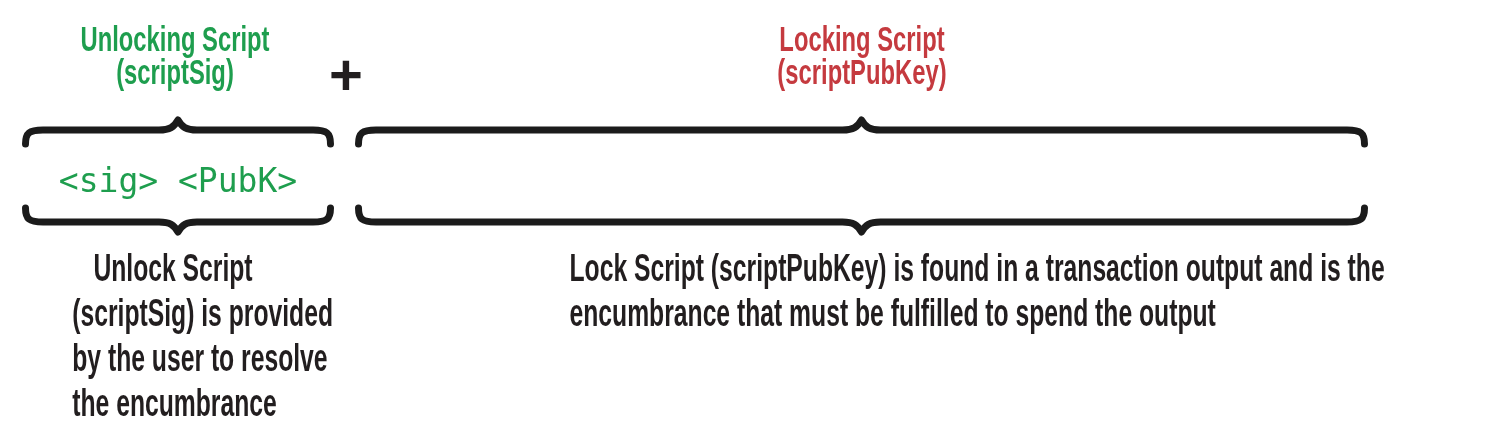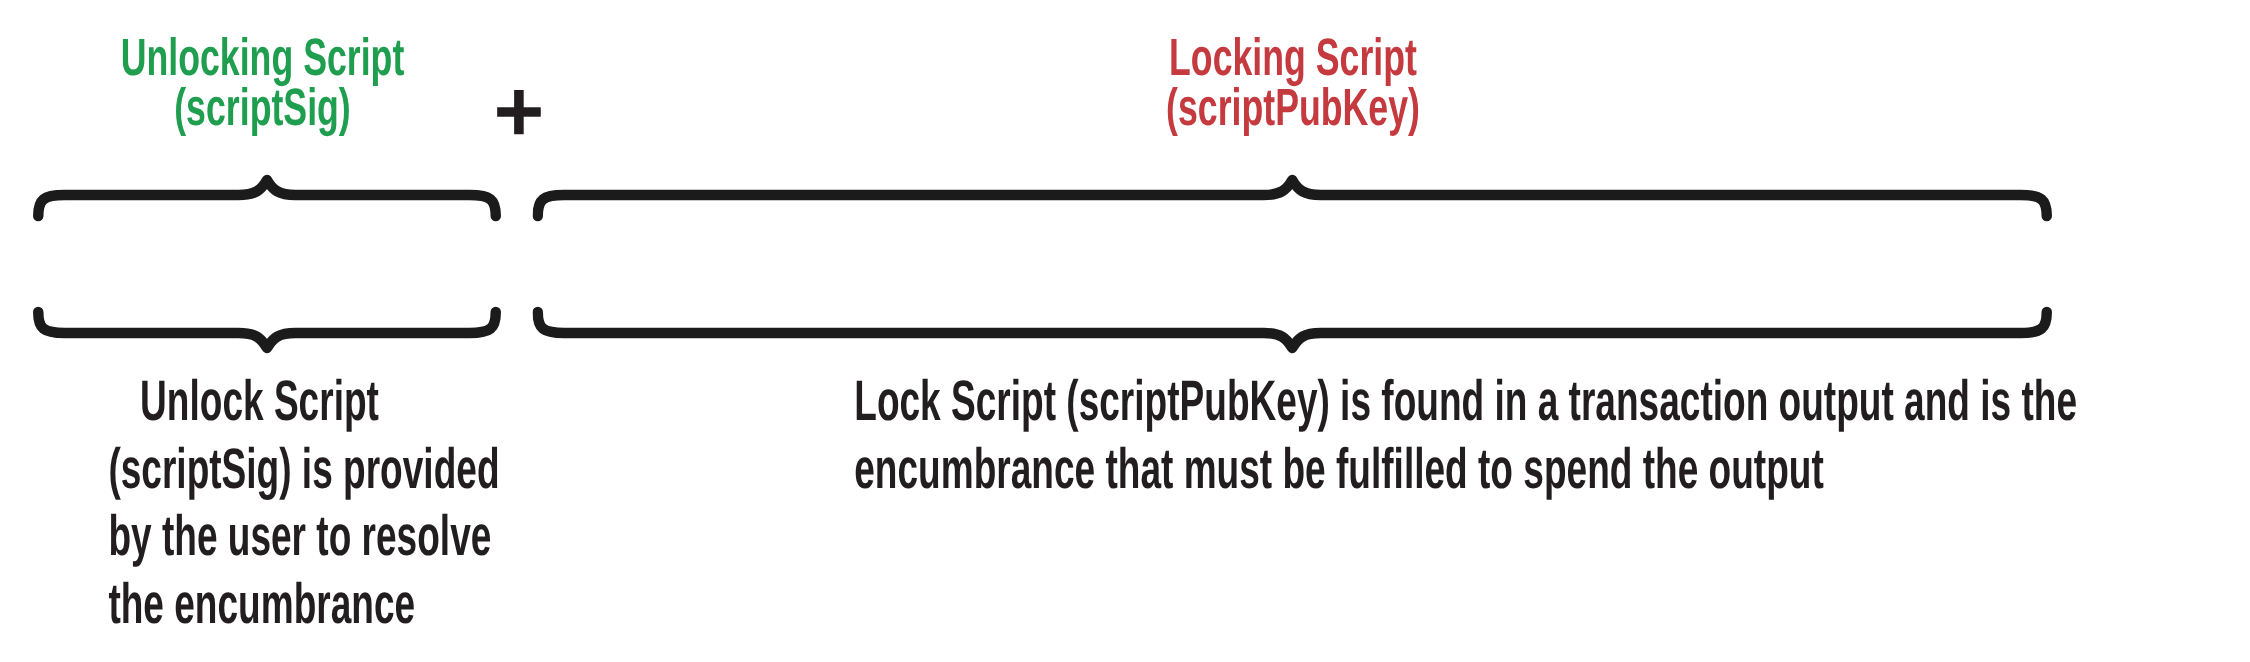--- a/index.html
+++ b/index.html
@@ -114,20 +114,21 @@
     <div>(scriptPubKey)</div>
   </div>
 
   <svg class="brace" style="left:22px; top:116px;" viewBox="0 0 312 32" width="312" height="32">
       <path d="M3.5 28 C3.5 17 7 14 21 14 L137 14 C148 14 152 11 156 4 C160 11 164 14 175 14 L291 14 C305 14 308.5 17 308.5 28" fill="none" stroke="#1b1b1b" stroke-width="7" stroke-linecap="round" stroke-linejoin="round"></path>
     </svg>
   <svg class="brace" style="left:355px; top:116px;" viewBox="0 0 1013 32" width="1013" height="32">
       <path d="M3.5 28 C3.5 17 7 14 21 14 L487.5 14 C498.5 14 502.5 11 506.5 4 C510.5 11 514.5 14 525.5 14 L992 14 C1006 14 1009.5 17 1009.5 28" fill="none" stroke="#1b1b1b" stroke-width="7" stroke-linecap="round" stroke-linejoin="round"></path>
     </svg>
 
+  <div class="script script-unlocking">&lt;sig&gt; &lt;PubK&gt;</div>
 
   <svg class="brace" style="left:22px; top:204px;" viewBox="0 0 312 32" width="312" height="32">
       <path d="M3.5 4 C3.5 15 7 18 21 18 L137 18 C148 18 152 21 156 28 C160 21 164 18 175 18 L291 18 C305 18 308.5 15 308.5 4" fill="none" stroke="#1b1b1b" stroke-width="7" stroke-linecap="round" stroke-linejoin="round"></path>
     </svg>
   <svg class="brace" style="left:355px; top:204px;" viewBox="0 0 1013 32" width="1013" height="32">
       <path d="M3.5 4 C3.5 15 7 18 21 18 L487.5 18 C498.5 18 502.5 21 506.5 28 C510.5 21 514.5 18 525.5 18 L992 18 C1006 18 1009.5 15 1009.5 4" fill="none" stroke="#1b1b1b" stroke-width="7" stroke-linecap="round" stroke-linejoin="round"></path>
     </svg>
 
   <div class="desc desc-unlocking">
     <div>Unlock Script</div>

